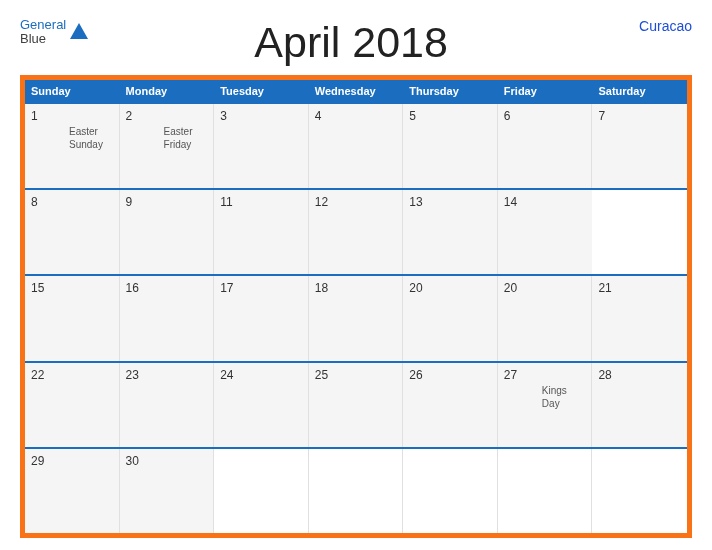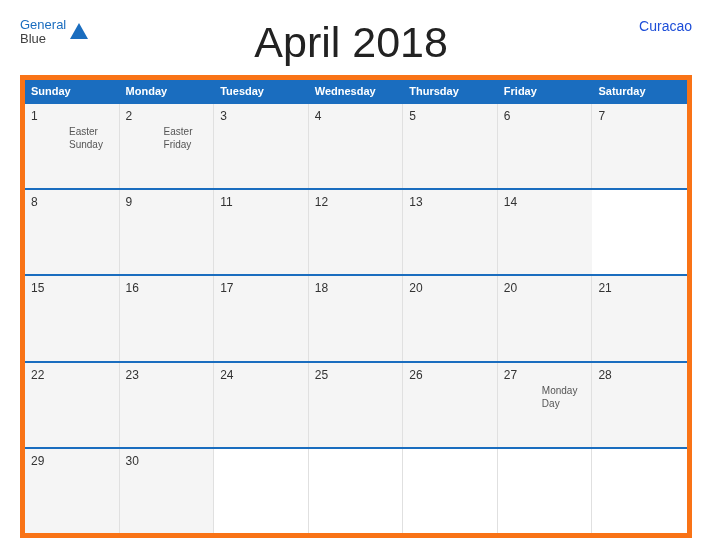--- a/index.html
+++ b/index.html
@@ -222,21 +222,21 @@
             <span class="day-num">24</span>
           </div>
           <div class="cal-cell">
             <span class="day-num">25</span>
           </div>
           <div class="cal-cell">
             <span class="day-num">26</span>
           </div>
           <div class="cal-cell">
             <span class="day-num">27</span>
-            <span class="holiday">Monday Day</span>
+            <span class="holiday">Kings Day</span>
           </div>
           <div class="cal-cell">
             <span class="day-num">28</span>
           </div>
         </div>
         <div class="cal-week">
           <div class="cal-cell">
             <span class="day-num">29</span>
           </div>
           <div class="cal-cell">

